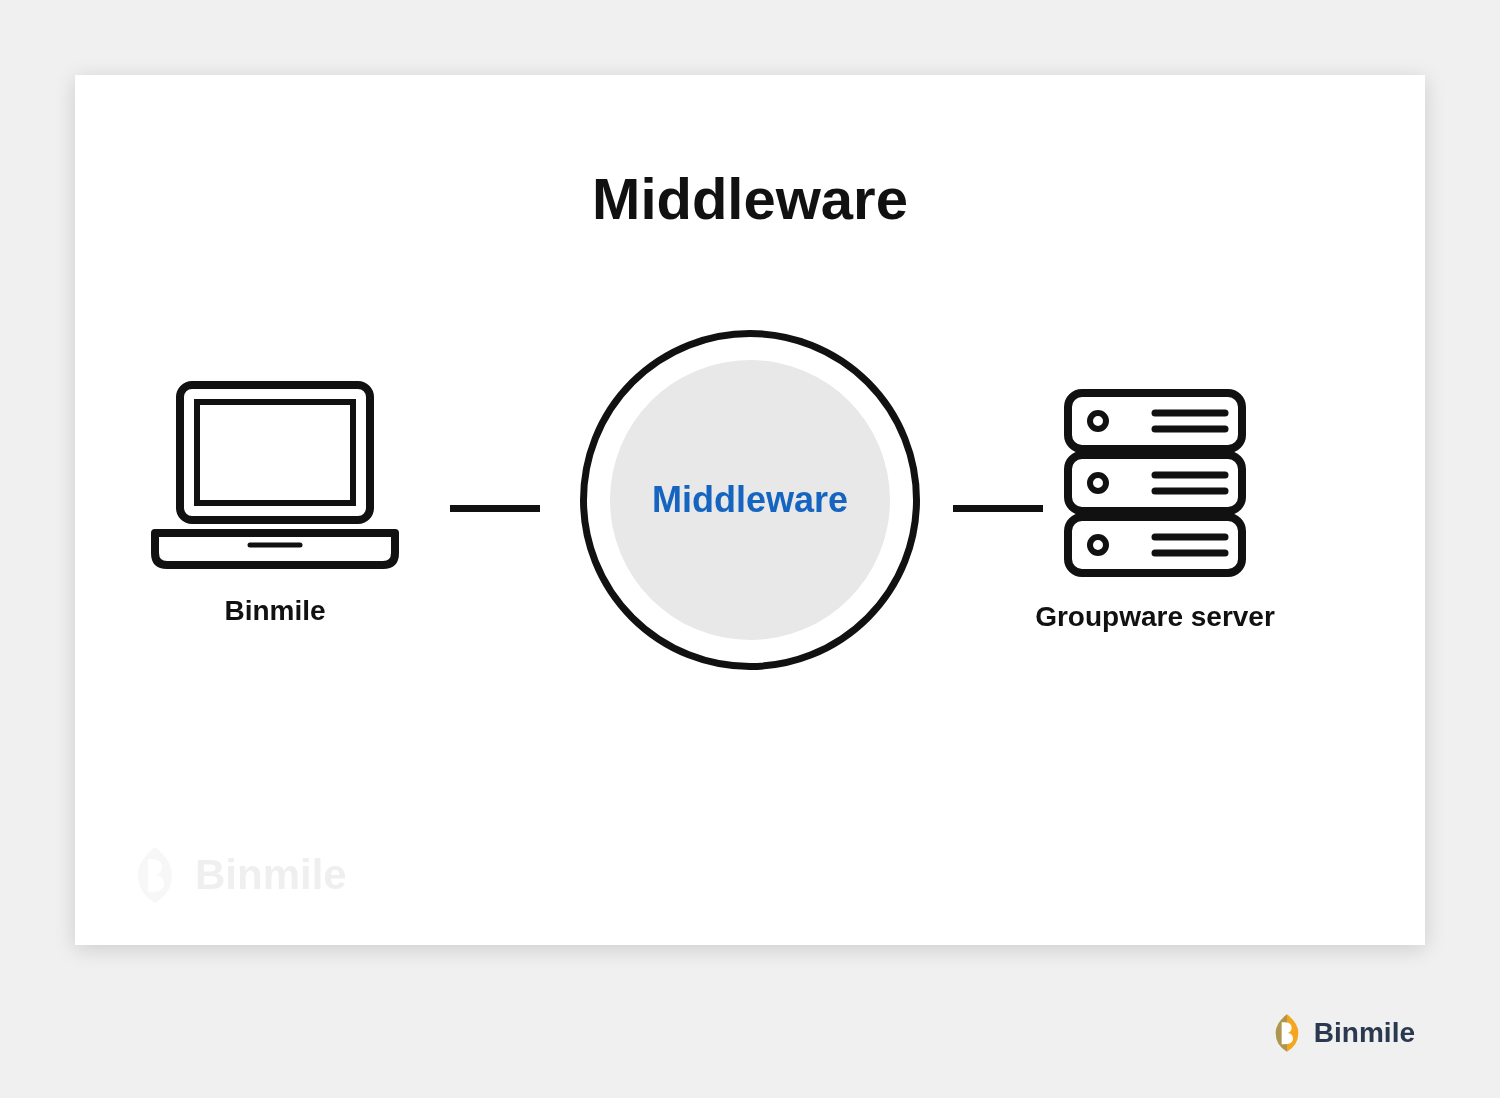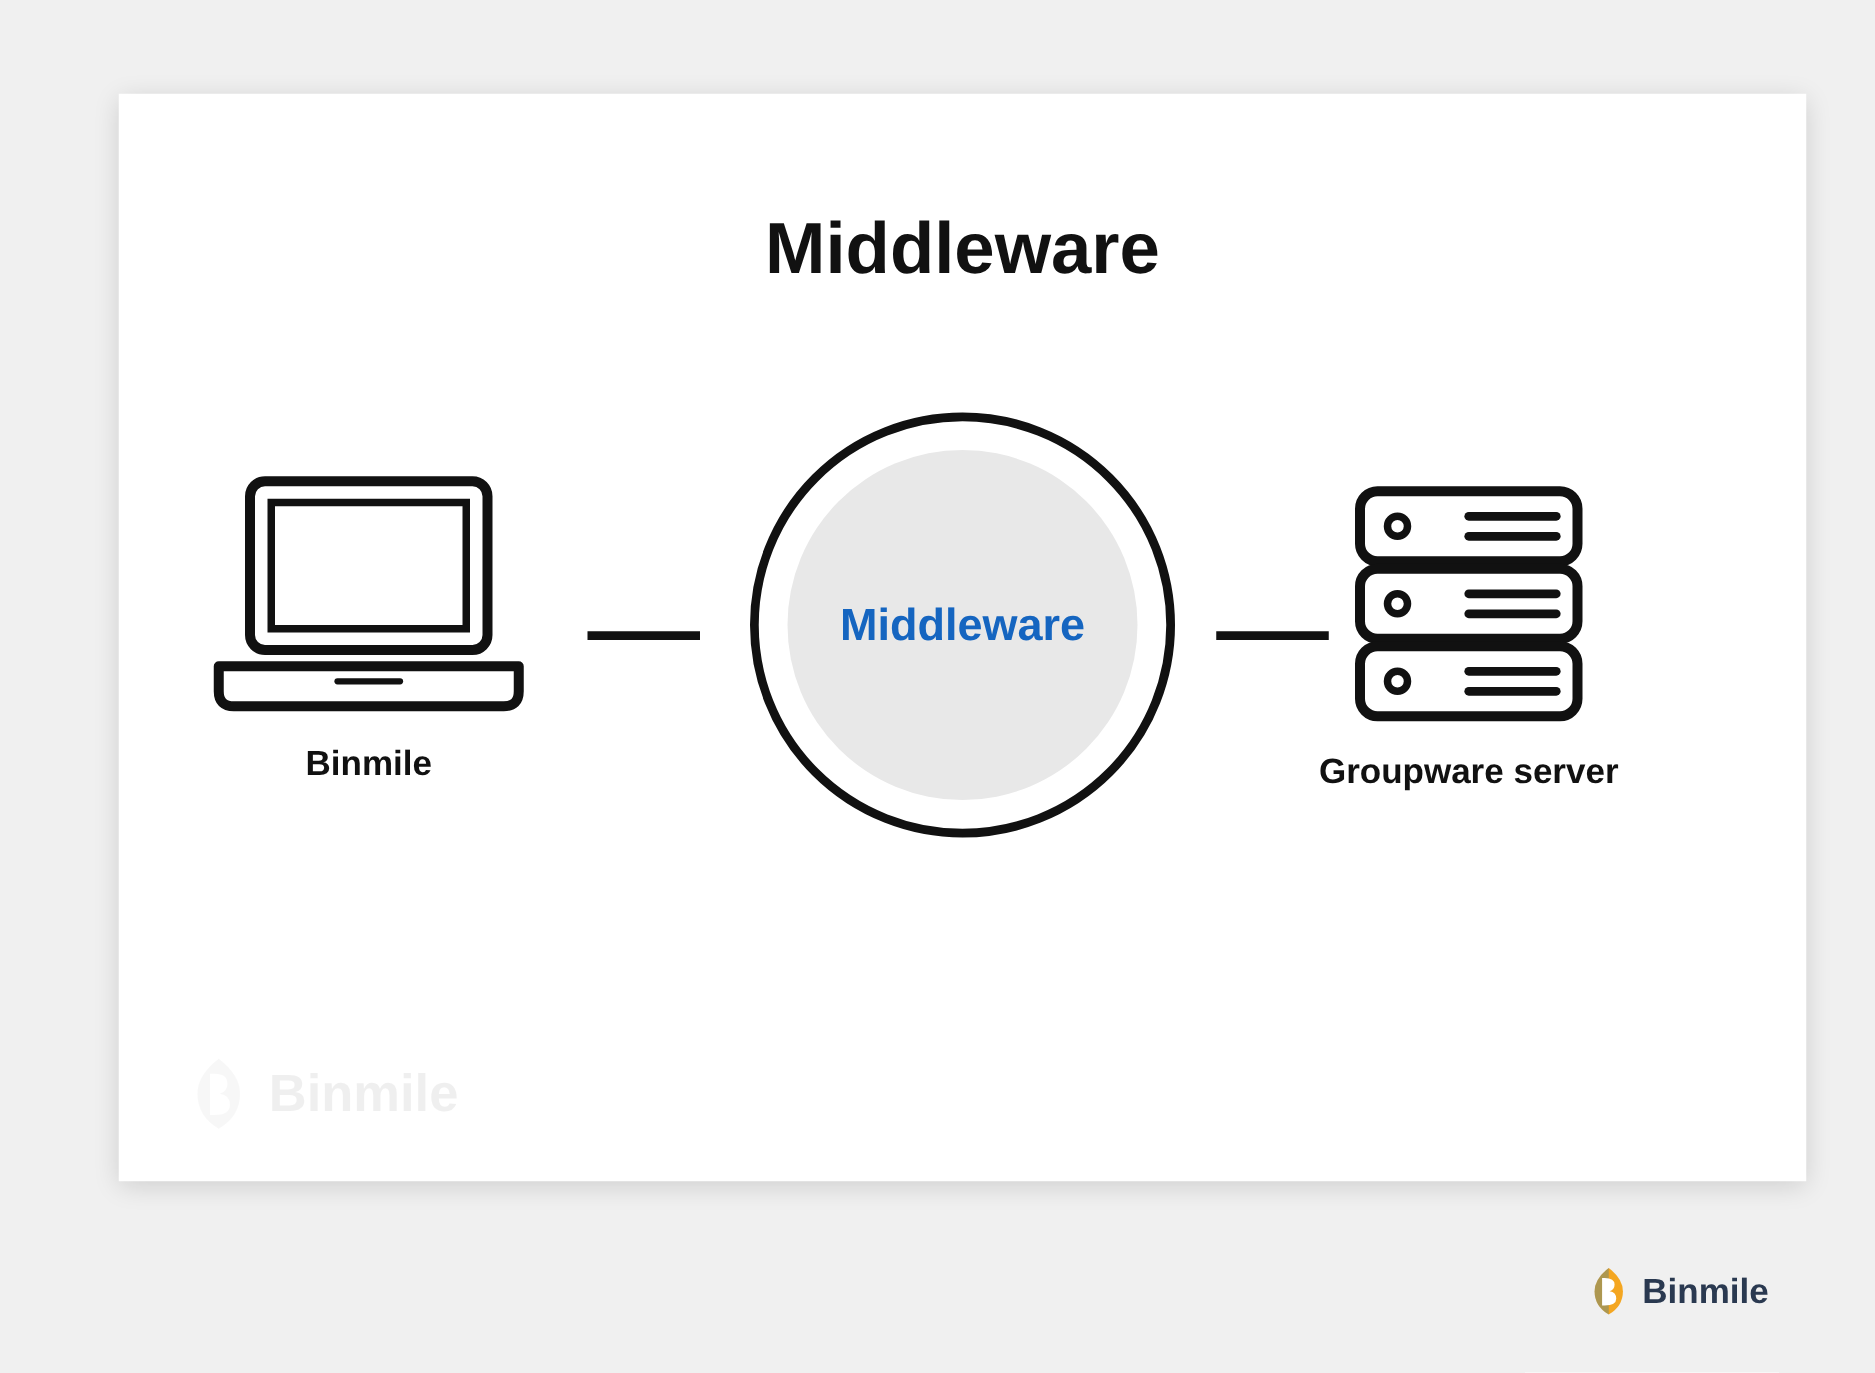--- a/index.html
+++ b/index.html
@@ -15,21 +15,20 @@
       position: relative;
     }
     .card {
       position: absolute;
       left: 75px;
       top: 75px;
       width: 1350px;
       height: 870px;
       background: #ffffff;
       box-shadow: 0 4px 20px rgba(0,0,0,0.15);
-      margin-left: 20px;
     }
     .title {
       position: absolute;
       top: 90px;
       left: 0;
       right: 0;
       text-align: center;
       font-size: 58px;
       font-weight: 700;
       color: #111;

